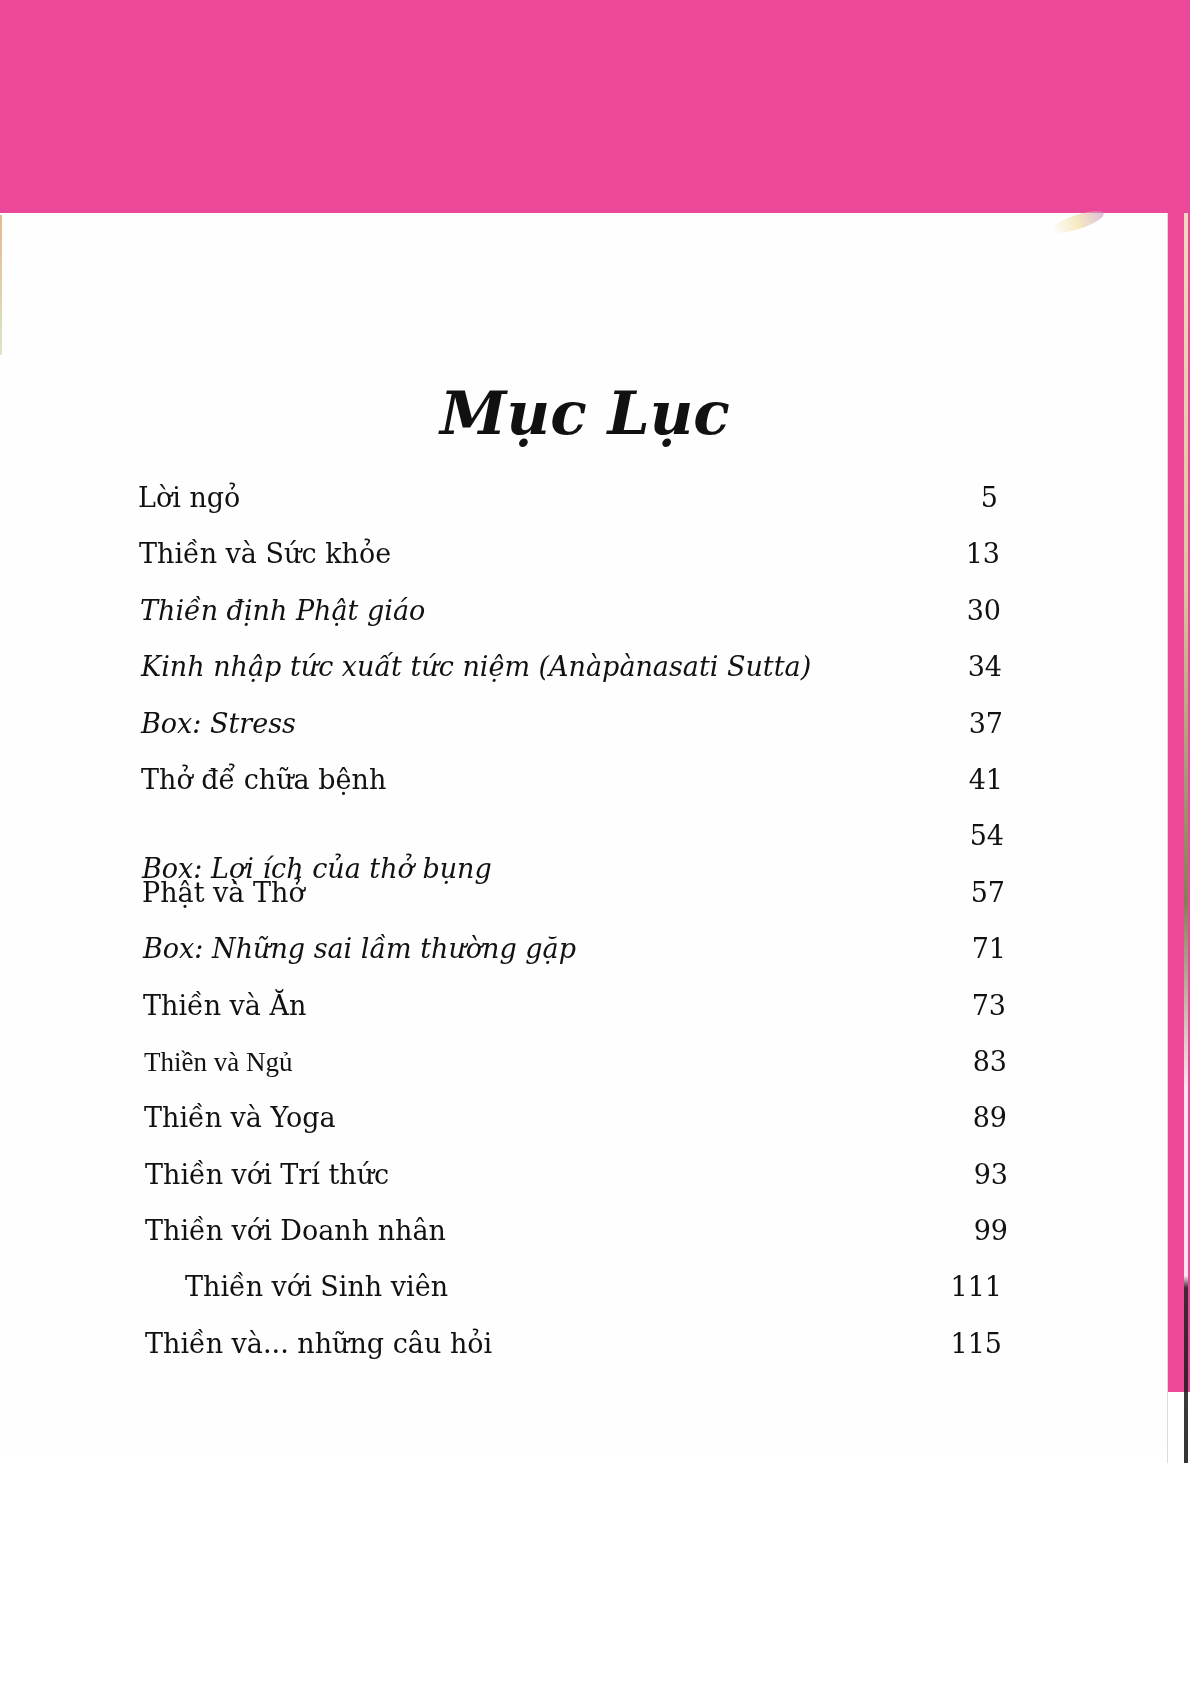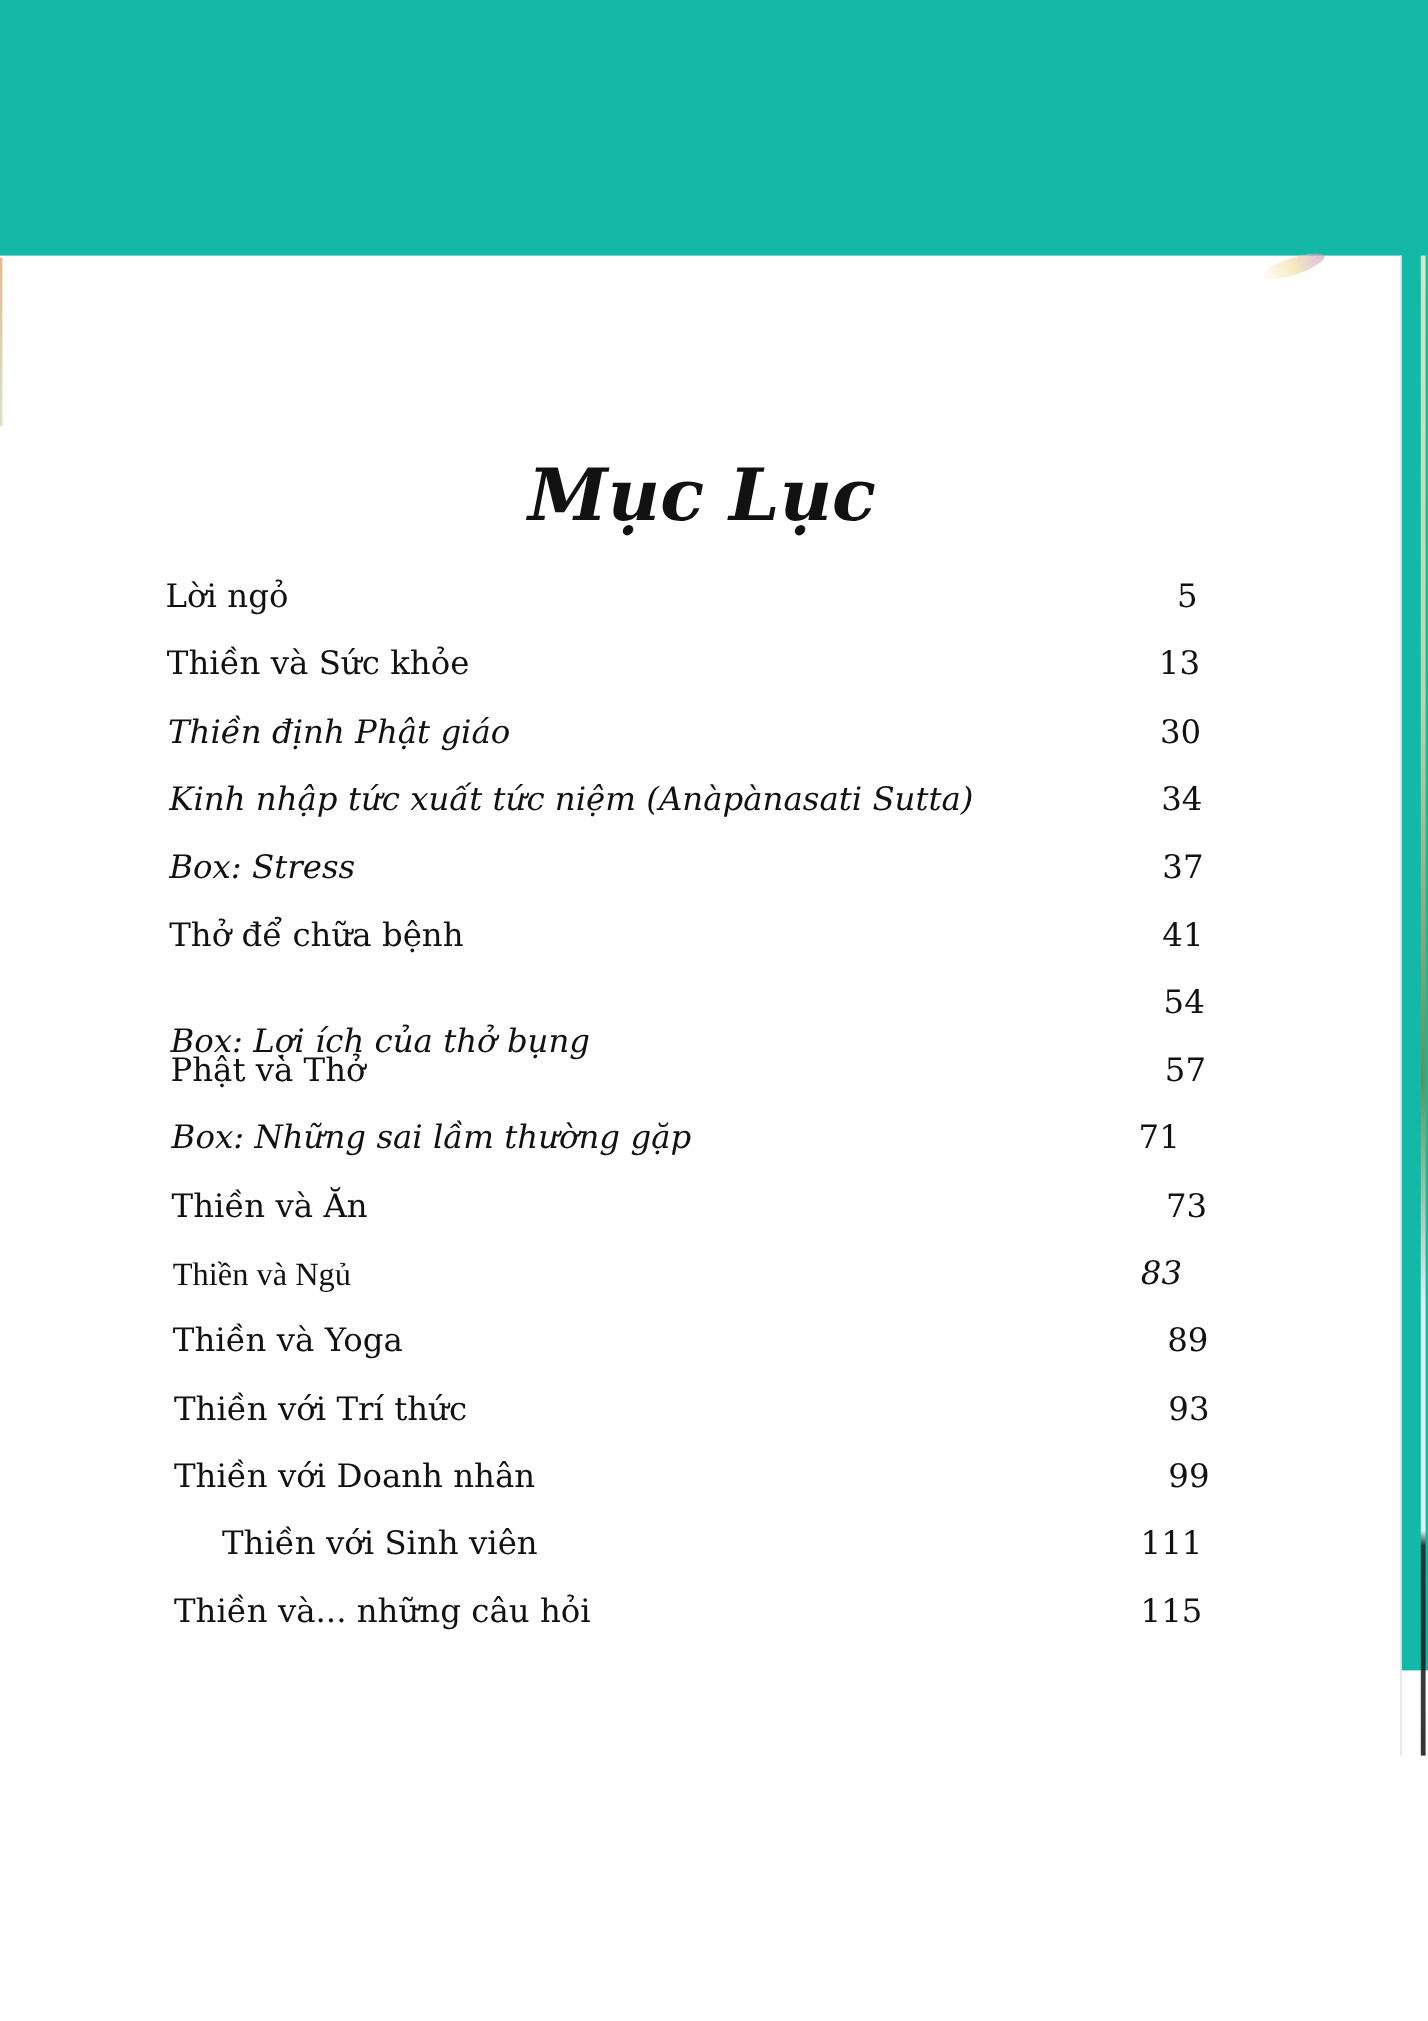--- a/index.html
+++ b/index.html
@@ -14,21 +14,21 @@
       overflow: hidden;
       font-family: "DejaVu Serif", "Liberation Serif", serif;
       color: #111111;
     }
     .page {
       position: absolute;
       left: 0;
       top: 0;
       width: 1190px;
       height: 1392px;
-      background: #14b8a6;
+      background: #ec4899;
     }
     
     .scan-area {
       position: absolute;
       left: 0;
       top: 213px;
       width: 1168px;
       height: 1240px;
       background: #fefefe;
     }
@@ -160,29 +160,29 @@
     <li class="toc-row">
       <span class="toc-label italic" style="left:142px;margin-top:33px;">Box: Lợi ích của thở bụng</span>
       <span class="toc-page" style="left:924px;">54</span>
     </li>
     <li class="toc-row">
       <span class="toc-label" style="left:142px;">Phật và Thở</span>
       <span class="toc-page" style="left:925px;">57</span>
     </li>
     <li class="toc-row">
       <span class="toc-label italic" style="left:143px;">Box: Những sai lầm thường gặp</span>
-      <span class="toc-page" style="left:926px;text-align:center;">71</span>
+      <span class="toc-page" style="left:926px;">71</span>
     </li>
     <li class="toc-row">
       <span class="toc-label" style="left:143px;">Thiền và Ăn</span>
       <span class="toc-page" style="left:926px;">73</span>
     </li>
     <li class="toc-row">
       <span class="toc-label" style="left:144px;font-family:Liberation Serif, serif;">Thiền và Ngủ</span>
-      <span class="toc-page" style="left:905px;font-style:italic;">83</span>
+      <span class="toc-page" style="left:927px;">83</span>
     </li>
     <li class="toc-row">
       <span class="toc-label" style="left:144px;">Thiền và Yoga</span>
       <span class="toc-page" style="left:927px;">89</span>
     </li>
     <li class="toc-row">
       <span class="toc-label" style="left:145px;">Thiền với Trí thức</span>
       <span class="toc-page" style="left:928px;">93</span>
     </li>
     <li class="toc-row">

